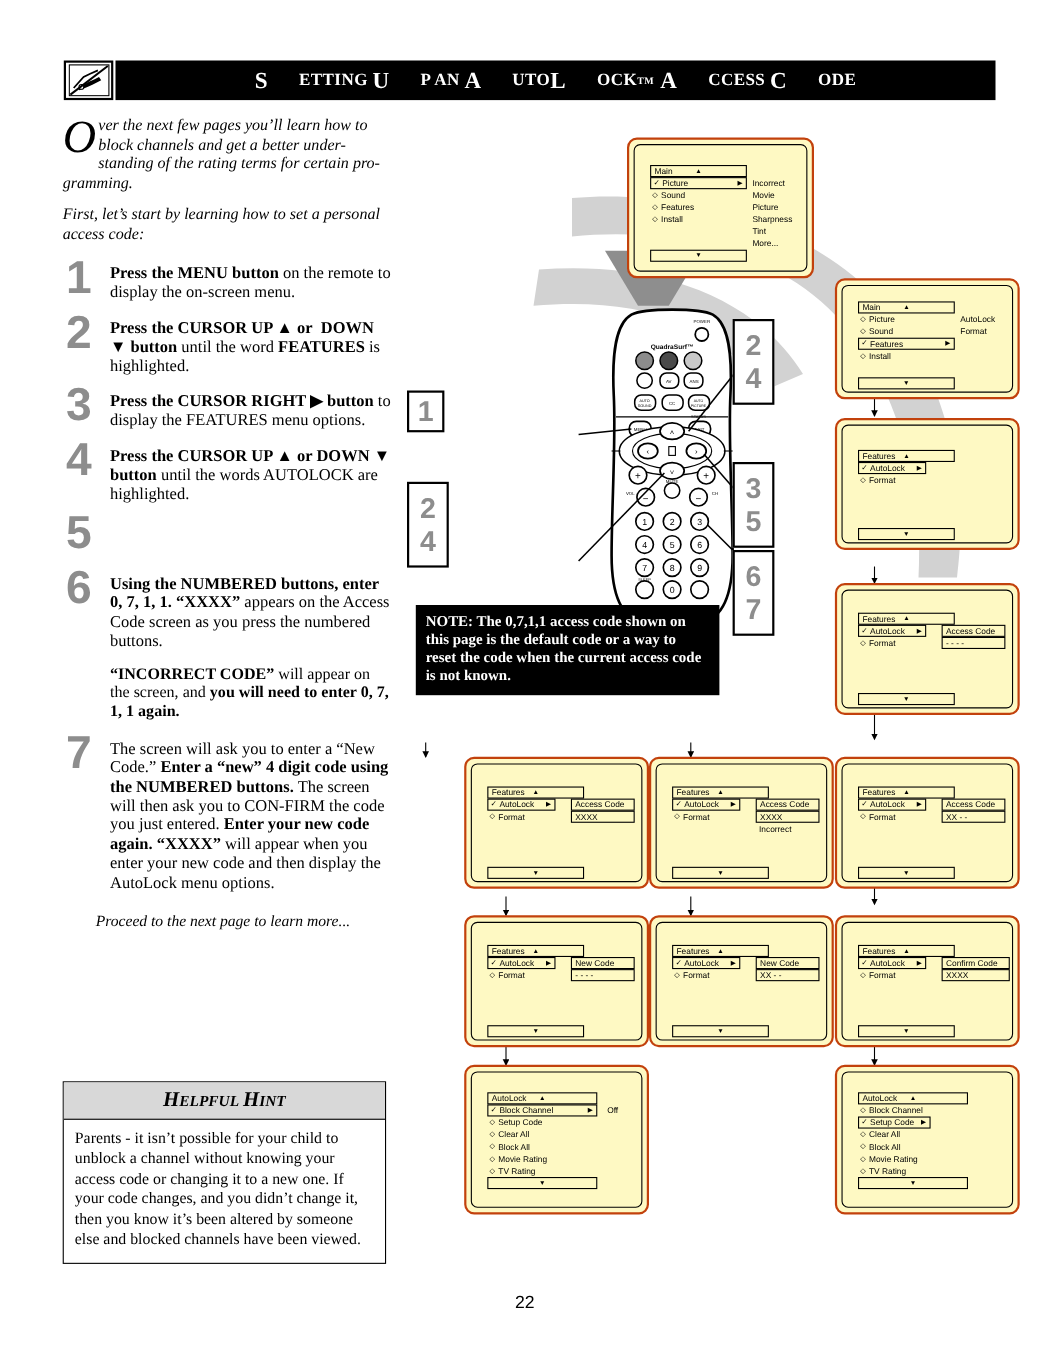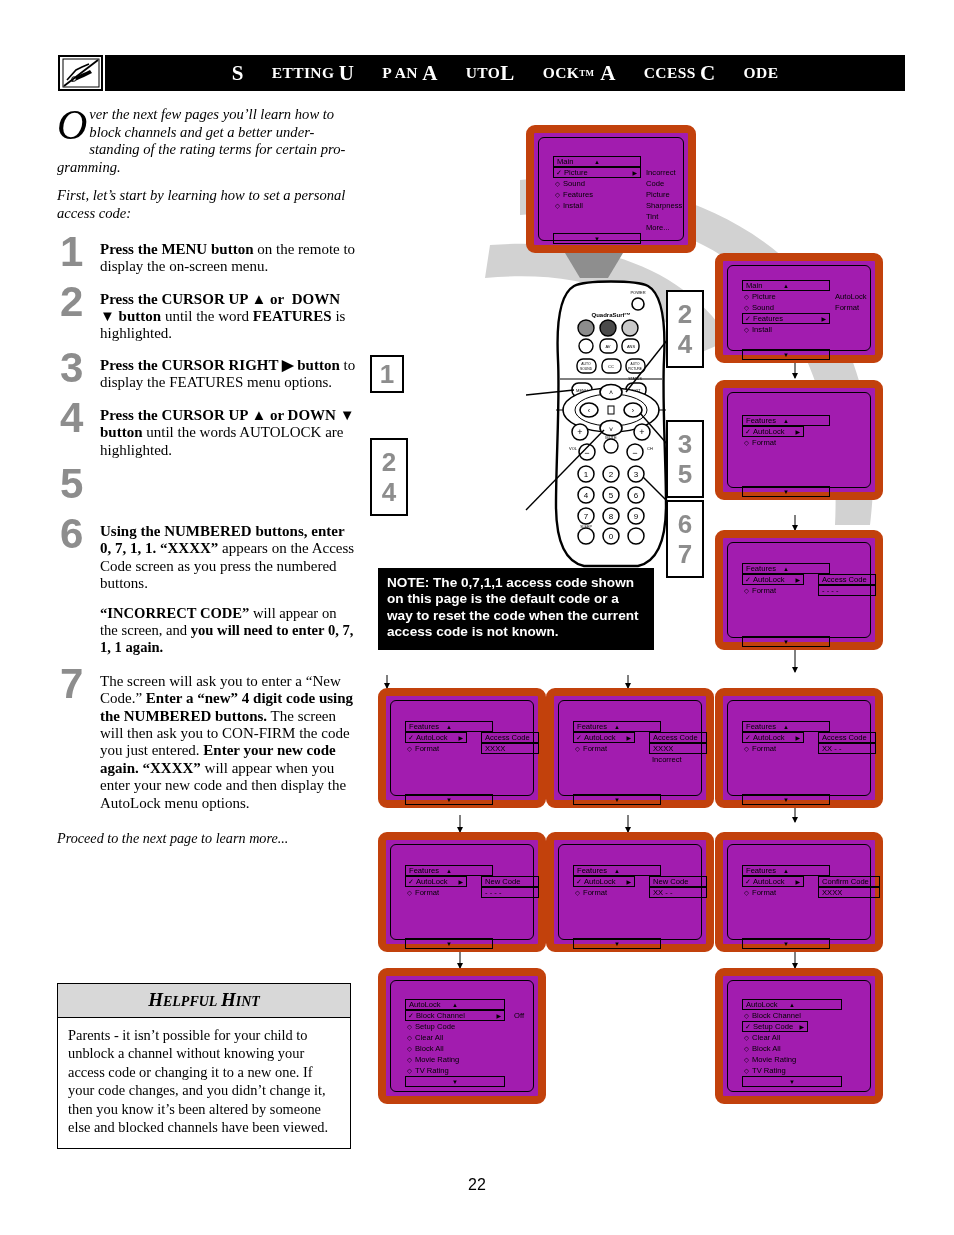--- a/index.html
+++ b/index.html
@@ -22,58 +22,58 @@
   .dropcap{float:left;font-size:42px;line-height:34px;font-style:italic;font-family:"Liberation Serif",serif;padding-right:2px;padding-top:2px;}
   .intro p{margin:0 0 11px 0;}
 
   .steps{margin-top:18px;}
   .step{position:relative;min-height:36px;margin-bottom:14px;}
   .stepnum{position:absolute;left:3px;top:-10px;width:34px;text-align:left;font-family:"Liberation Sans",sans-serif;
     font-weight:bold;font-size:42px;color:#8d8d8d;line-height:42px;}
   .steptxt{margin-left:43px;font-size:15px;line-height:17.4px;}
   .steptxt b{font-weight:bold;}
   .sub{margin-left:43px;font-size:14.6px;line-height:17.4px;margin-top:12px;}
-  .proceed{font-style:italic;font-size:14.2px;margin-top:18px;}
+  .proceed{font-style:italic;font-size:14.2px;margin-top:18px;margin-left:30px;}
 
   
   .hint{position:absolute;left:57px;top:983px;width:294px;border:1px solid #000;box-sizing:border-box;}
   .hint-h{background:#d8d8d8;border-bottom:1px solid #000;text-align:center;padding:5px 0 6px;
     font-style:italic;font-weight:bold;font-size:19px;}
   .hint-h .sc{font-size:14px;}
   .hint-b{padding:8px 10px 12px;font-size:14.4px;line-height:18.4px;}
 
   .pageno{position:absolute;left:0;top:1176px;width:954px;text-align:center;font-family:"Liberation Sans",sans-serif;font-size:16px;}
 
   
   .rcol{position:absolute;left:370px;top:110px;width:545px;height:1020px;}
 
   
-  .tv{position:absolute;border:8px solid #c2410c;border-radius:9px;background:#a21caf;box-sizing:border-box;}
+  .tv{position:absolute;border:2px solid #c2410c;border-radius:9px;background:#fef9c3;box-sizing:border-box;margin-left:44px;}
   .tv-in{position:absolute;left:4px;top:4px;right:4px;bottom:4px;border:1.5px solid #000;border-radius:6px;box-sizing:border-box;}
   .osd{position:absolute;font-family:"Liberation Sans",sans-serif;font-size:7.6px;line-height:10px;color:#000;}
   .osd-title{border:1px solid #000;height:11px;display:flex;align-items:center;padding:0 3px;box-sizing:border-box;position:relative;}
   .osd-title span.t{font-size:7.6px;}
   .osd-title .up{position:absolute;left:50%;transform:translateX(-50%);font-size:6px;}
   .osd-row{height:11px;display:flex;align-items:center;box-sizing:border-box;padding:0 2px;position:relative;}
   .osd-row.sel{border:1px solid #000;}
   .osd-bullet{display:inline-block;width:8px;font-size:6.5px;}
   .osd-check{display:inline-block;width:8px;font-size:7px;}
   .osd-arrow{position:absolute;right:3px;font-size:6px;}
   .osd-bot{border:1px solid #000;height:11px;display:flex;align-items:center;justify-content:center;box-sizing:border-box;font-size:6px;}
   .osd-col{position:absolute;}
   .osd-val{border:1px solid #000;height:11px;display:flex;align-items:center;padding:0 3px;box-sizing:border-box;}
   .osd-plain{height:11px;display:flex;align-items:center;padding:0 3px;box-sizing:border-box;}
 
   
   .cbox{position:absolute;border:2px solid #000;background:#fff;display:flex;align-items:center;justify-content:center;
     font-family:"Liberation Sans",sans-serif;font-weight:bold;color:#8d8d8d;}
 
   
-  .note{position:absolute;left:8px;top:458px;width:276px;background:#000;color:#fff;
-    font-family:Liberation Sans, sans-serif;font-weight:bold;font-size:13.6px;line-height:16.4px;padding:7px 9px 9px;box-sizing:border-box;z-index:6;}
+  .note{position:absolute;left:8px;top:440px;width:276px;background:#000;color:#fff;
+    font-family:Liberation Serif, serif;font-weight:bold;font-size:13.6px;line-height:16.4px;padding:7px 9px 9px;box-sizing:border-box;z-index:6;}
 
   svg.lines{position:absolute;left:0;top:0;width:545px;height:1020px;overflow:visible;pointer-events:none;}
   svg.remote{position:absolute;overflow:visible;}
   .sweep{position:absolute;}
 </style>
 </head>
 <body>
 
 <div class="page">
 
@@ -205,21 +205,21 @@
               <span class="osd-bullet">◇</span>
               <span>Features</span>
             </div>
           <div class="osd-row">
               <span class="osd-bullet">◇</span>
               <span>Install</span>
             </div>
         </div>
         <div class="osd osd-col" style="left:104px;top:29px;width:60px;">
           <div class="osd-plain">Incorrect</div>
-          <div class="osd-plain">Code</div>
+          <div class="osd-plain">Movie</div>
           <div class="osd-plain">Picture</div>
           <div class="osd-plain">Sharpness</div>
           <div class="osd-plain">Tint</div>
           <div class="osd-plain">More...</div>
         </div>
         <div class="osd" style="left:14px;top:95px;width:88px;">
           <div class="osd-bot">▼</div>
         </div>
       </div>
     </div>

